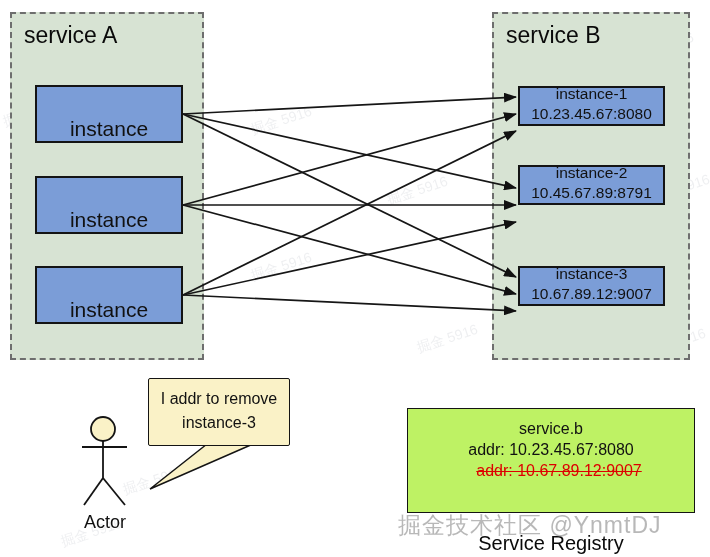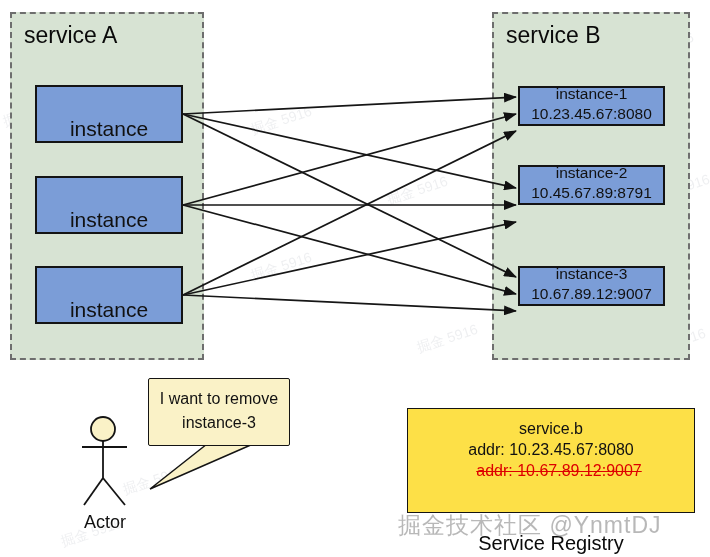--- a/index.html
+++ b/index.html
@@ -24,21 +24,21 @@
   #node-b1{top:86px;} #node-b2{top:165px;} #node-b3{top:266px;}
   #arrow-layer{position:absolute;left:0;top:0;z-index:3;pointer-events:none;}
   .speech-bubble{
     position:absolute;left:148px;top:378px;width:142px;height:68px;box-sizing:border-box;
     background:#faf2c7;border:1.5px solid #141414;border-radius:2px;
     text-align:center;font-size:16px;line-height:24px;padding-top:8px;z-index:4;
   }
   .actor-label{position:absolute;left:60px;top:512px;width:90px;text-align:center;font-size:18px;}
   .registry-note{
     position:absolute;left:407px;top:408px;width:288px;height:105px;box-sizing:border-box;
-    background:#fde047;border:1.5px solid #141414;text-align:center;
+    background:#bef264;border:1.5px solid #141414;text-align:center;
     font-size:16px;line-height:21px;padding-top:9px;z-index:1;
   }
   .registry-entry-removed{color:#dd0000;text-decoration:line-through;padding-left:16px;}
   .registry-label{
     position:absolute;left:407px;top:532px;width:288px;text-align:center;
     font-size:20px;color:#0a0a0a;z-index:2;
   }
   .wm-main{
     position:absolute;left:398px;top:510px;font-size:23px;letter-spacing:1px;white-space:nowrap;
     color:rgba(150,150,150,0.68);z-index:5;
@@ -91,21 +91,21 @@
   <div class="node node-b" id="node-b2">
     <span>instance-2</span>
     <span>10.45.67.89:8791</span>
   </div>
   <div class="node node-b" id="node-b3">
     <span>instance-3</span>
     <span>10.67.89.12:9007</span>
   </div>
 
   <div class="speech-bubble">
-    <div>I want to remove</div>
+    <div>I addr to remove</div>
     <div>instance-3</div>
   </div>
 
   <div class="actor-label">Actor</div>
 
   <div class="registry-note">
     <div>service.b</div>
     <div>addr: 10.23.45.67:8080</div>
     <div class="registry-entry-removed">addr: 10.67.89.12:9007</div>
   </div>

